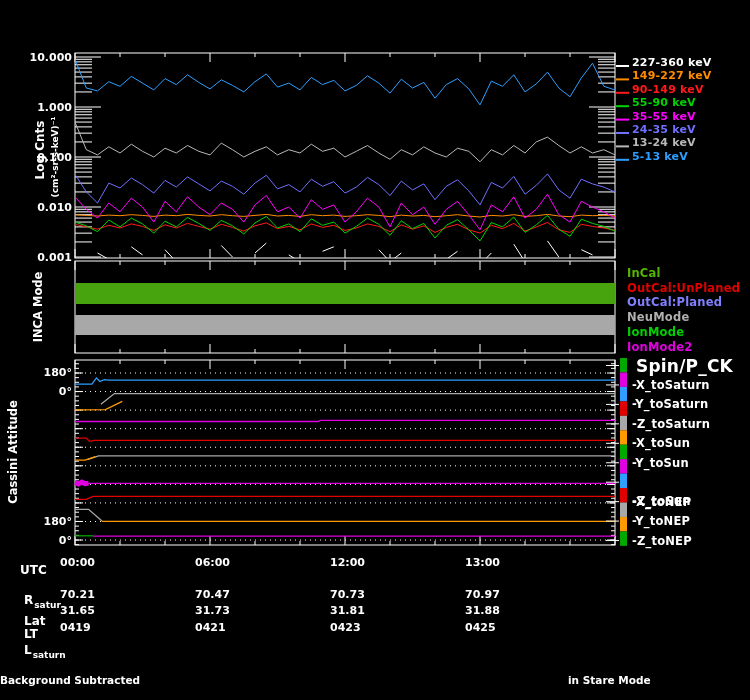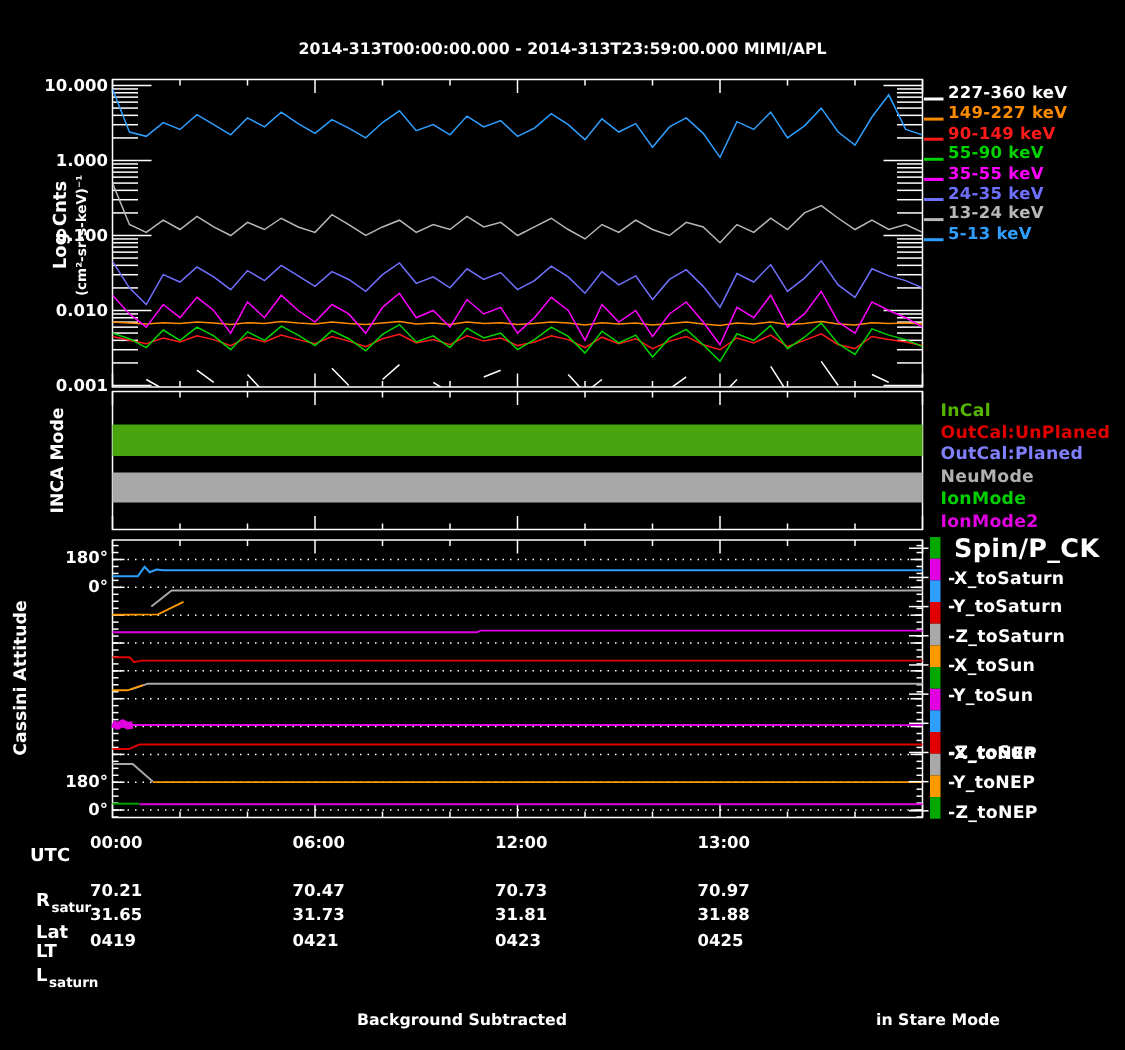--- a/index.html
+++ b/index.html
@@ -11,22 +11,22 @@
   .title{left:0;top:7px;width:750px;text-align:center;font-size:14px;letter-spacing:.5px;}
   .subtitle{left:0;top:27px;width:750px;text-align:center;font-size:10.5px;}
   .ytick{left:4px;width:68px;text-align:right;font-size:11px;transform:translateY(-50%);}
   .vlab{transform:translate(-50%,-50%) rotate(-90deg);font-size:11.5px;}
   .vlab-units{font-size:9px;}
   .leg{font-size:11px;transform:translateY(-50%);letter-spacing:.2px;}
   .utcv{font-size:11px;transform:translateY(-50%);}
   .ephl{font-size:12px;transform:translateY(-50%);}
   .ephl .sub{font-size:9px;position:relative;top:4px;left:1px;}
   .footer{font-size:10.5px;top:674px;}
-  .fl{left:0;width:616px;text-align:center;}
-  .fr{left:584px;}
+  .fl{left:0;width:616px;text-align:left;}
+  .fr{left:568px;}
 </style>
 </head>
 <body>
 
 <div id="fig">
   <svg id="plot-svg" width="750" height="700">
       <defs>
         <clipPath id="tofclip">
           <rect x="75" y="53" width="540" height="205"></rect>
         </clipPath>
@@ -360,21 +360,20 @@
         <line x1="606" y1="423.85" x2="619" y2="423.85" stroke="#fff" stroke-width="1"></line>
         <line x1="606" y1="443.3" x2="619" y2="443.3" stroke="#fff" stroke-width="1"></line>
         <line x1="606" y1="462.75" x2="619" y2="462.75" stroke="#fff" stroke-width="1"></line>
         <line x1="606" y1="482.2" x2="619" y2="482.2" stroke="#fff" stroke-width="1"></line>
         <line x1="606" y1="501.65" x2="619" y2="501.65" stroke="#fff" stroke-width="1"></line>
         <line x1="606" y1="521.1" x2="619" y2="521.1" stroke="#fff" stroke-width="1"></line>
         <line x1="606" y1="540.55" x2="619" y2="540.55" stroke="#fff" stroke-width="1"></line>
       </g>
     </svg>
 
-  <div class="abs subtitle">2014-313T00:00:00.000 - 2014-313T23:59:00.000 MIMI/APL</div>
 
   <div class="abs vlab" style="left:40px;top:150px;font-size:12px;">Log Cnts</div>
   <div class="abs vlab vlab-units" style="left:55px;top:157px;">(cm²-sr-s-keV)⁻¹</div>
   <div class="abs vlab" style="left:38px;top:307px;">INCA Mode</div>
   <div class="abs vlab" style="left:13px;top:452px;">Cassini Attitude</div>
 
   <div id="gen-labels">
       <div class="abs ytick" style="top:57px;">10.000</div>
       <div class="abs ytick" style="top:107px;">1.000</div>
       <div class="abs ytick" style="top:157px;">0.100</div>

